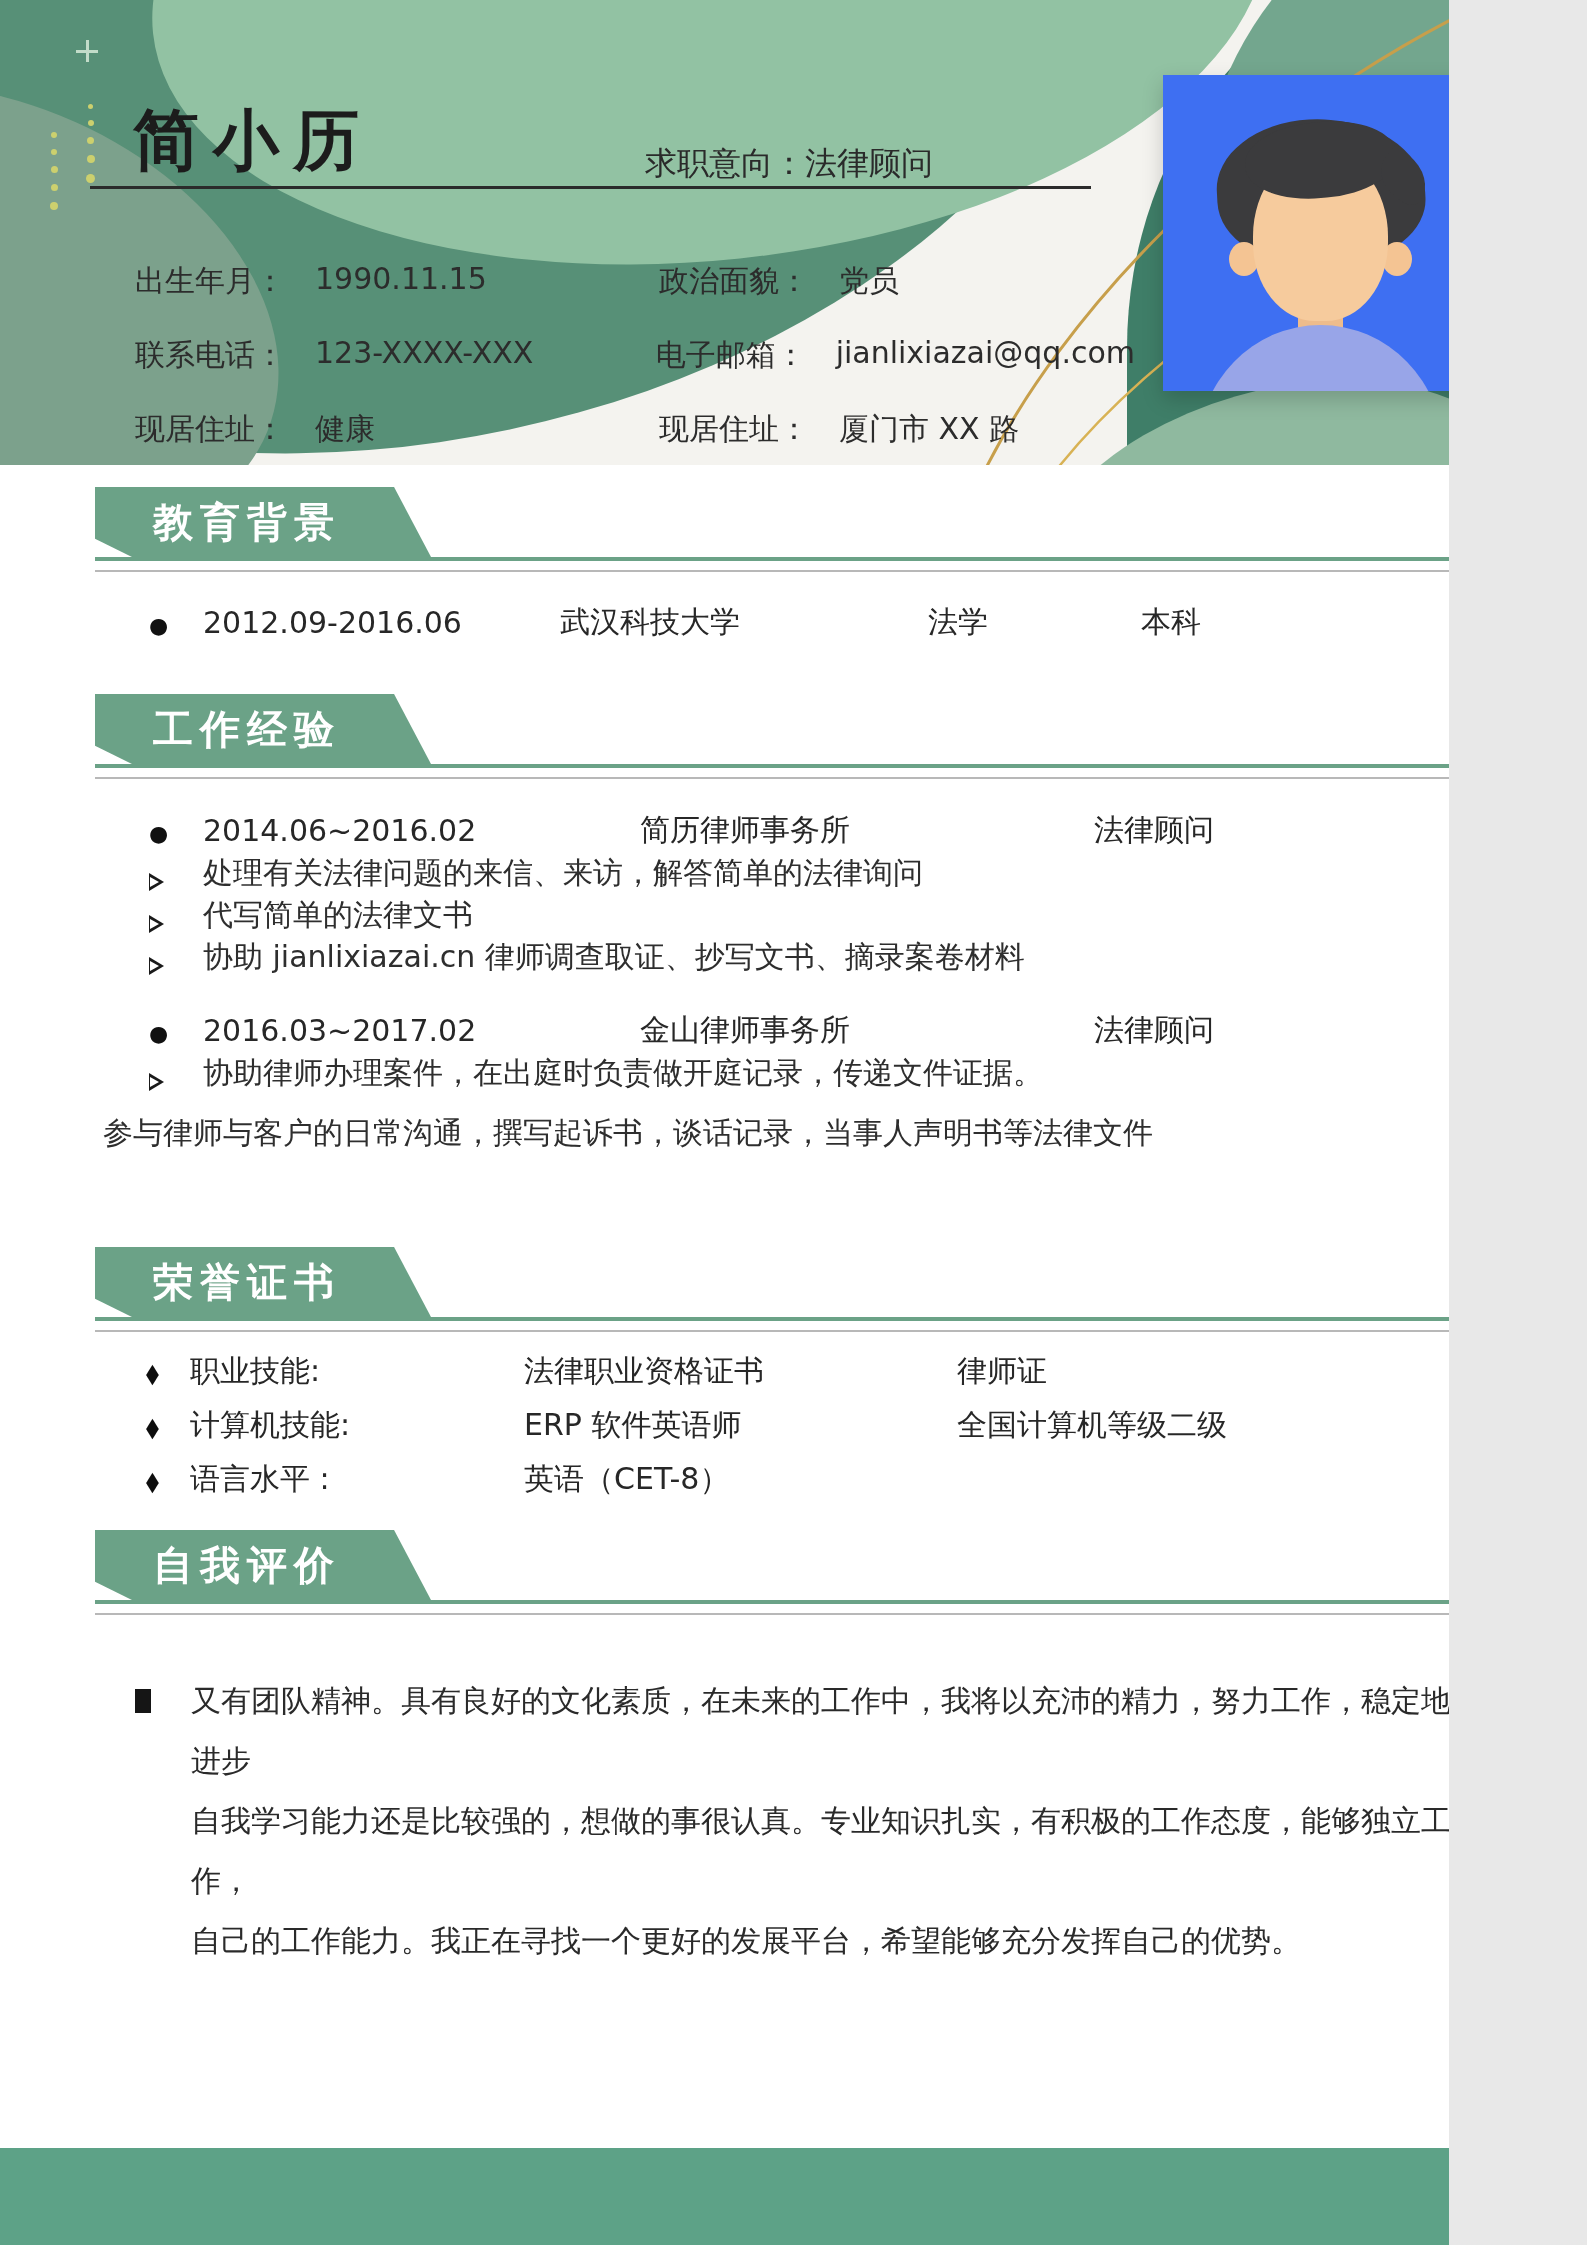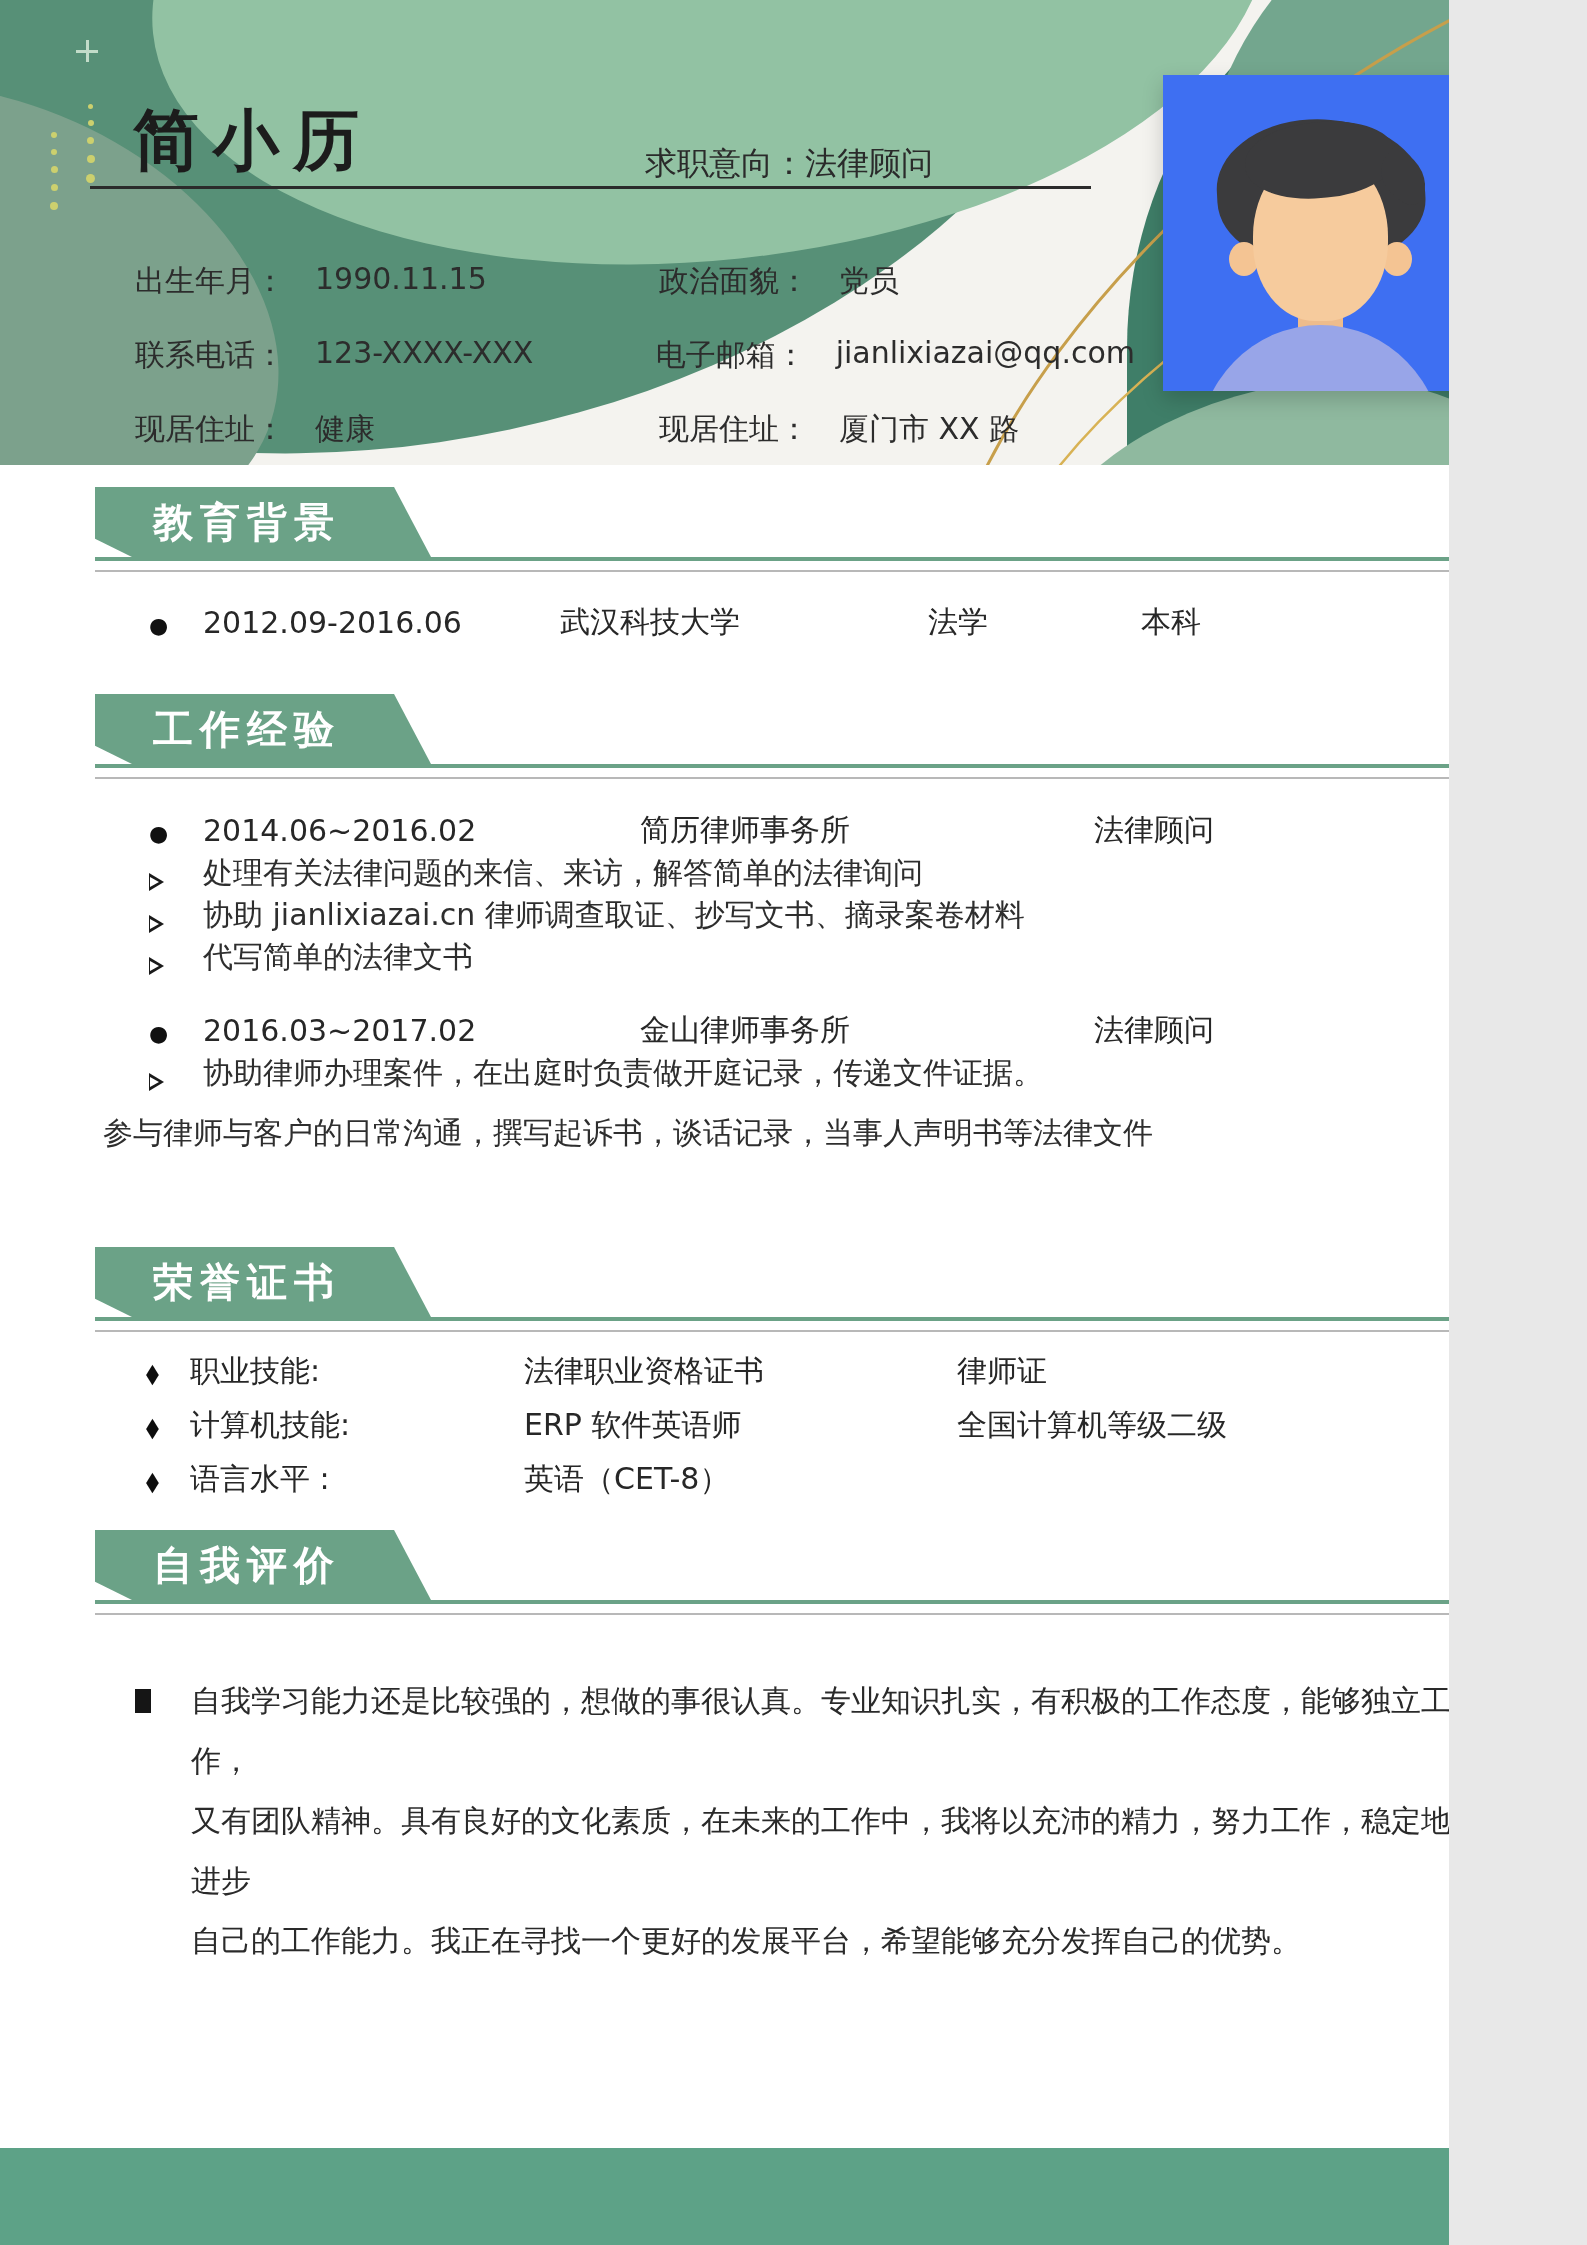--- a/index.html
+++ b/index.html
@@ -218,25 +218,25 @@
       <span class="work-period">2014.06~2016.02</span>
       <span class="work-company">简历律师事务所</span>
       <span class="work-role">法律顾问</span>
     </div>
     <div class="row duty">
       <span class="bullet-box"><span class="tri"></span></span>
       <span>处理有关法律问题的来信、来访，解答简单的法律询问</span>
     </div>
     <div class="row duty">
       <span class="bullet-box"><span class="tri"></span></span>
+      <span>代写简单的法律文书</span>
+    </div>
+    <div class="row duty">
+      <span class="bullet-box"><span class="tri"></span></span>
       <span>协助 jianlixiazai.cn 律师调查取证、抄写文书、摘录案卷材料</span>
-    </div>
-    <div class="row duty">
-      <span class="bullet-box"><span class="tri"></span></span>
-      <span>代写简单的法律文书</span>
     </div>
 
     <div class="row work-row w2">
       <span class="bullet-box"><span class="dot-bullet">●</span></span>
       <span class="work-period">2016.03~2017.02</span>
       <span class="work-company">金山律师事务所</span>
       <span class="work-role">法律顾问</span>
     </div>
     <div class="row duty">
       <span class="bullet-box"><span class="tri"></span></span>
@@ -275,22 +275,22 @@
     <div class="banner-row">
       <div class="banner">自我评价</div>
     </div>
     <div class="rule-gray"></div>
 
     <div class="eval ev1">
       <span class="sq-box">
           <span class="sq"></span>
         </span>
       <span class="eval-lines">
+        <div>又有团队精神。具有良好的文化素质，在未来的工作中，我将以充沛的精力，努力工作，稳定地进步</div>
         <div>自我学习能力还是比较强的，想做的事很认真。专业知识扎实，有积极的工作态度，能够独立工作，</div>
-        <div>又有团队精神。具有良好的文化素质，在未来的工作中，我将以充沛的精力，努力工作，稳定地进步</div>
         <div>自己的工作能力。我正在寻找一个更好的发展平台，希望能够充分发挥自己的优势。</div>
       </span>
     </div>
 
   </div>
 
   <div class="footer-band"></div>
 </div>
 
 </body></html>

